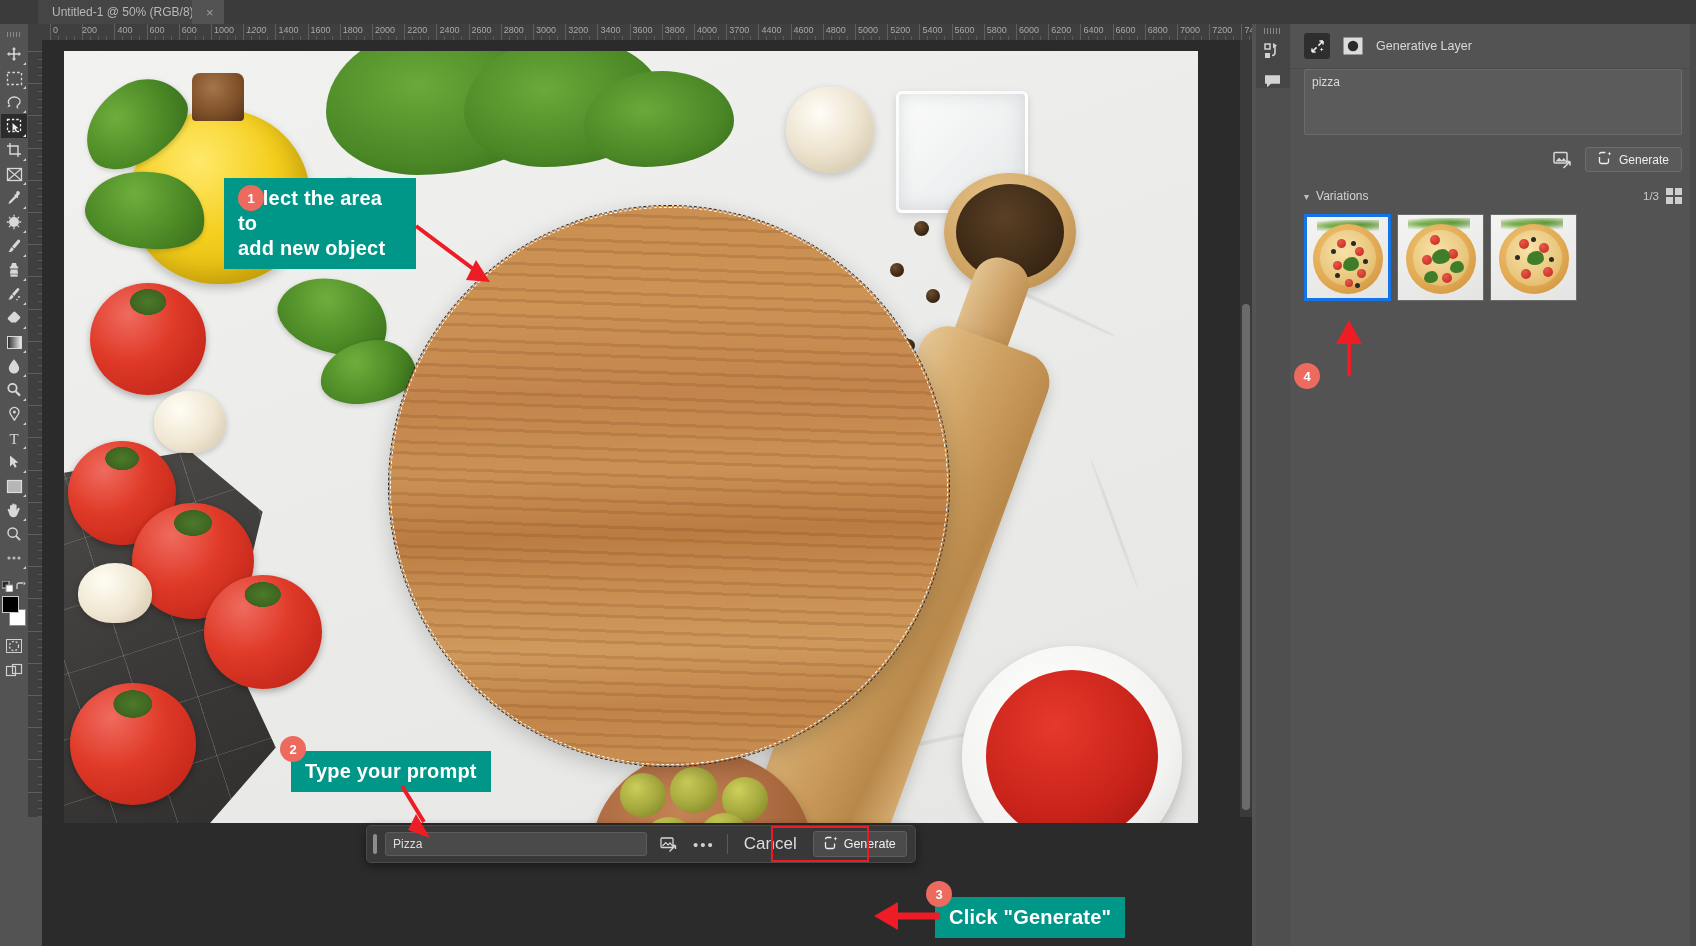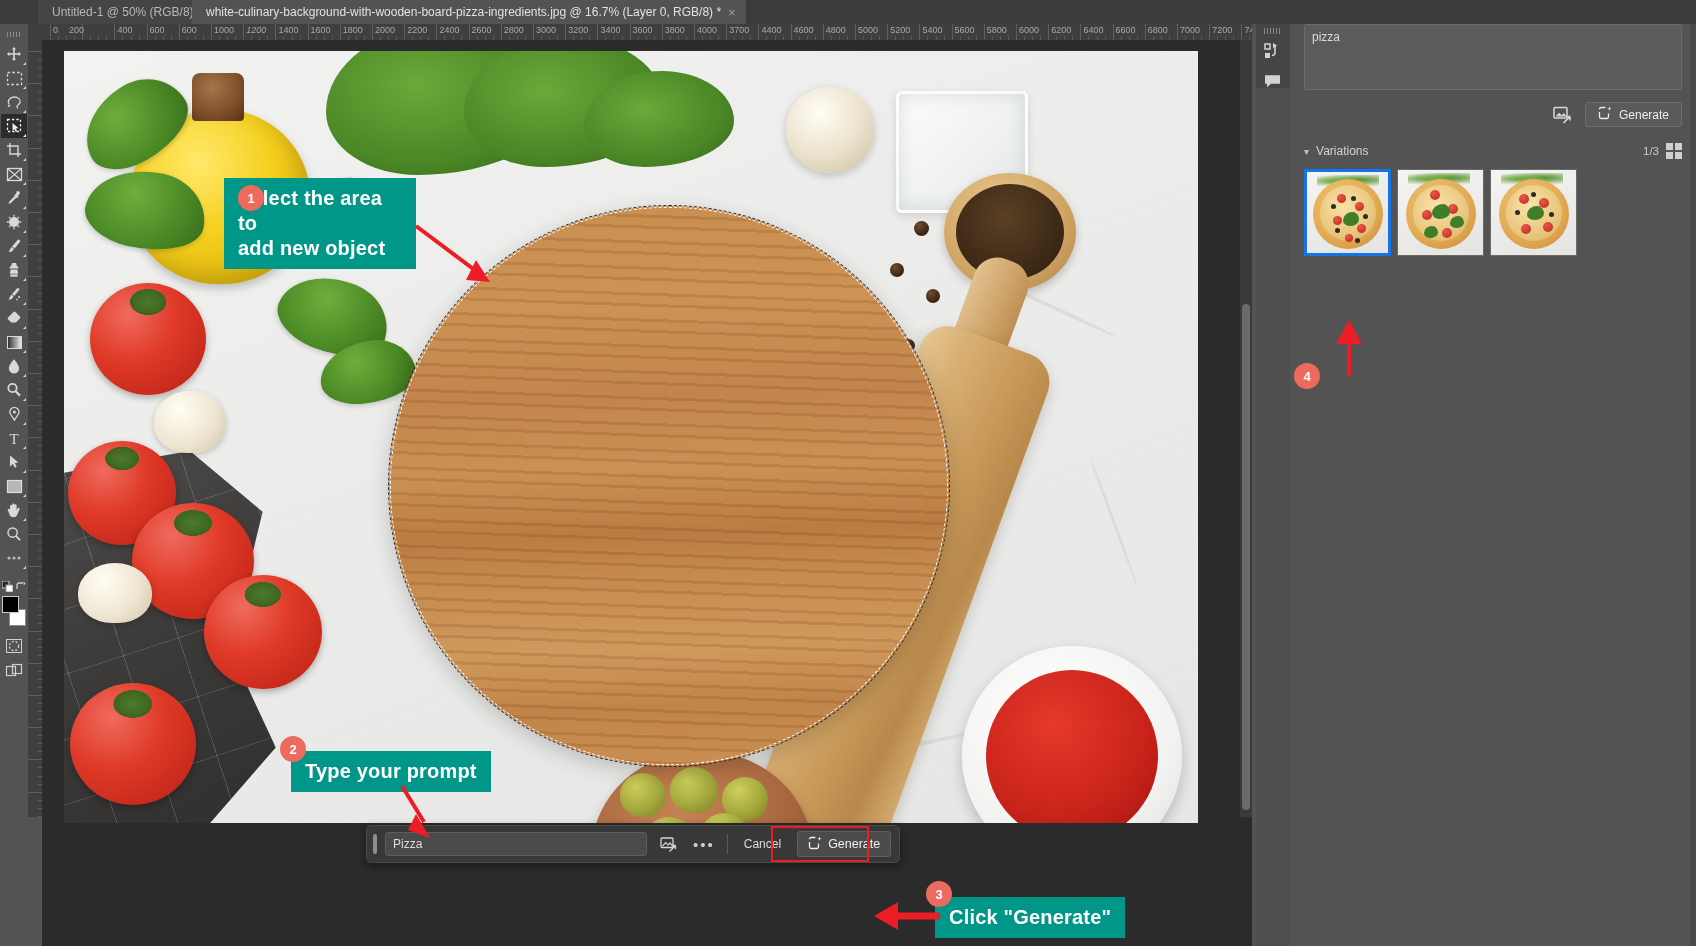--- a/index.html
+++ b/index.html
@@ -267,21 +267,21 @@
     color: #dcdcdc; font-size: 12px;
     padding: 0 7px;
     display: flex; align-items: center;
   }
   .tb-iconbtn {
     width: 26px; height: 24px; display: flex; align-items: center; justify-content: center;
     color: #d5d5d5;
   }
   .tb-dots { color: #cfcfcf; font-size: 15px; letter-spacing: 2px; padding: 0 4px; }
   .tb-div { width: 1px; height: 20px; background: #5a5a5a; }
-  .tb-cancel { color: #dcdcdc; font-size: 12px; padding: 0 8px; }
+  .tb-cancel { color: #dcdcdc; font-size: 17px; padding: 0 8px; }
   .tb-generate {
     display: flex; align-items: center; gap: 6px;
     height: 26px; padding: 0 10px;
     background: #4b4b4b; border: 1px solid #5f5f5f; border-radius: 3px;
     color: #f0f0f0; font-size: 12.5px;
   }
 
   
   .icon-rail {
     position: absolute; left: 1256px; top: 24px; width: 34px; height: 922px;
@@ -394,21 +394,20 @@
 <body>
 
 <div id="app">
 
   <div class="tabbar">
     <div class="tab inactive" style="left:38px;">
       <span>Untitled-1 @ 50% (RGB/8)</span>
       <span class="tab-x">×</span>
     </div>
     <div class="tab active" style="left:192px;">
-      <span>white-culinary-background-with-wooden-board-pizza-ingredients.jpg @ 16.7% (Layer 0, RGB/8) *</span>
       <span class="tab-x">×</span>
     </div>
   </div>
 
   <div class="toolbar">
     <div class="mini-row">
       <div style="width:14px;height:5px;margin:4px auto;background:repeating-linear-gradient(90deg,#8a8a8a 0 1px,transparent 1px 3px);"></div>
     </div>
 
     <div class="tool">
@@ -600,21 +599,21 @@
     </div>
   </div>
 
   <div class="ruler-h" id="rulerH">
       <div class="rk" style="left: 22px;"></div>
       <div class="rt" style="left: 22px;">0</div>
       <div class="rkm" style="left: 30.05px;"></div>
       <div class="rkm" style="left: 38.1px;"></div>
       <div class="rkm" style="left: 46.15px;"></div>
       <div class="rk" style="left: 54.2px;"></div>
-      <div class="rt" style="left: 38px;">200</div>
+      <div class="rt" style="left: 51px;">200</div>
       <div class="rkm" style="left: 62.25px;"></div>
       <div class="rkm" style="left: 70.3px;"></div>
       <div class="rkm" style="left: 78.35px;"></div>
       <div class="rk" style="left: 86.4px;"></div>
       <div class="rt" style="left: 86.4px;">400</div>
       <div class="rkm" style="left: 94.45px;"></div>
       <div class="rkm" style="left: 102.5px;"></div>
       <div class="rkm" style="left: 110.55px;"></div>
       <div class="rk" style="left: 118.6px;"></div>
       <div class="rt" style="left: 118.6px;">600</div>
@@ -1022,20 +1021,36 @@
     </div>
     <div class="rail-icon">
       <svg width="18" height="16" viewBox="0 0 18 16">
           <path d="M1 2.2h15v8.6H7l-4 3.4v-3.4H1z" fill="#d2d2d2"></path>
         </svg>
     </div>
   </div>
 
   <div class="panel">
 
+    <div class="layer-head">
+      <span class="lh-btn">
+        <svg width="17" height="17" viewBox="0 0 17 17">
+            <path d="M3 14l4.6-4.6M3 14v-3.6M3 14h3.6" stroke="#f0f0f0" stroke-width="1.5" fill="none"></path>
+            <path d="M14 3l-4.6 4.6M14 3v3.6M14 3h-3.6" stroke="#f0f0f0" stroke-width="1.5" fill="none"></path>
+            <path d="M12.6 9.4l.5 1.5 1.5.5-1.5.5-.5 1.5-.5-1.5-1.5-.5 1.5-.5z" fill="#f0f0f0"></path>
+          </svg>
+      </span>
+      <span class="lh-mask">
+        <svg width="20" height="18" viewBox="0 0 20 18">
+            <rect x="0.5" y="0.5" width="19" height="17" fill="#dcdcdc"></rect>
+            <circle cx="10" cy="9" r="5.2" fill="#2b2b2b"></circle>
+          </svg>
+      </span>
+      <span class="lh-title">Generative Layer</span>
+    </div>
 
     <div class="prompt-box">pizza</div>
 
     <div class="prompt-actions">
       <span class="pa-icon">
         <svg width="20" height="18" viewBox="0 0 20 18">
             <rect x="1" y="1.5" width="13" height="10.5" rx="1" fill="none" stroke="#d8d8d8" stroke-width="1.5"></rect>
             <path d="M2.5 10.5l3.6-3.8 2.6 2.6 2.2-2.2 2.6 3.4" fill="#d8d8d8"></path>
             <path d="M10.5 17L17 10.5M17 10.5h-4M17 10.5v4" stroke="#d8d8d8" stroke-width="1.6" fill="none"></path>
           </svg>

